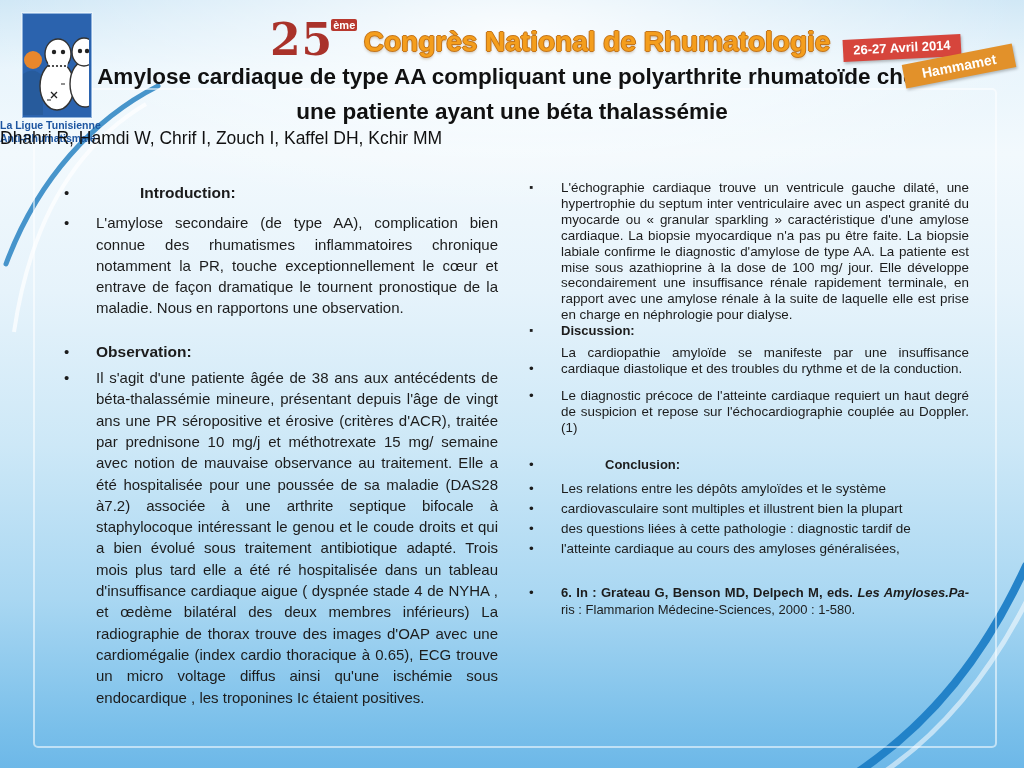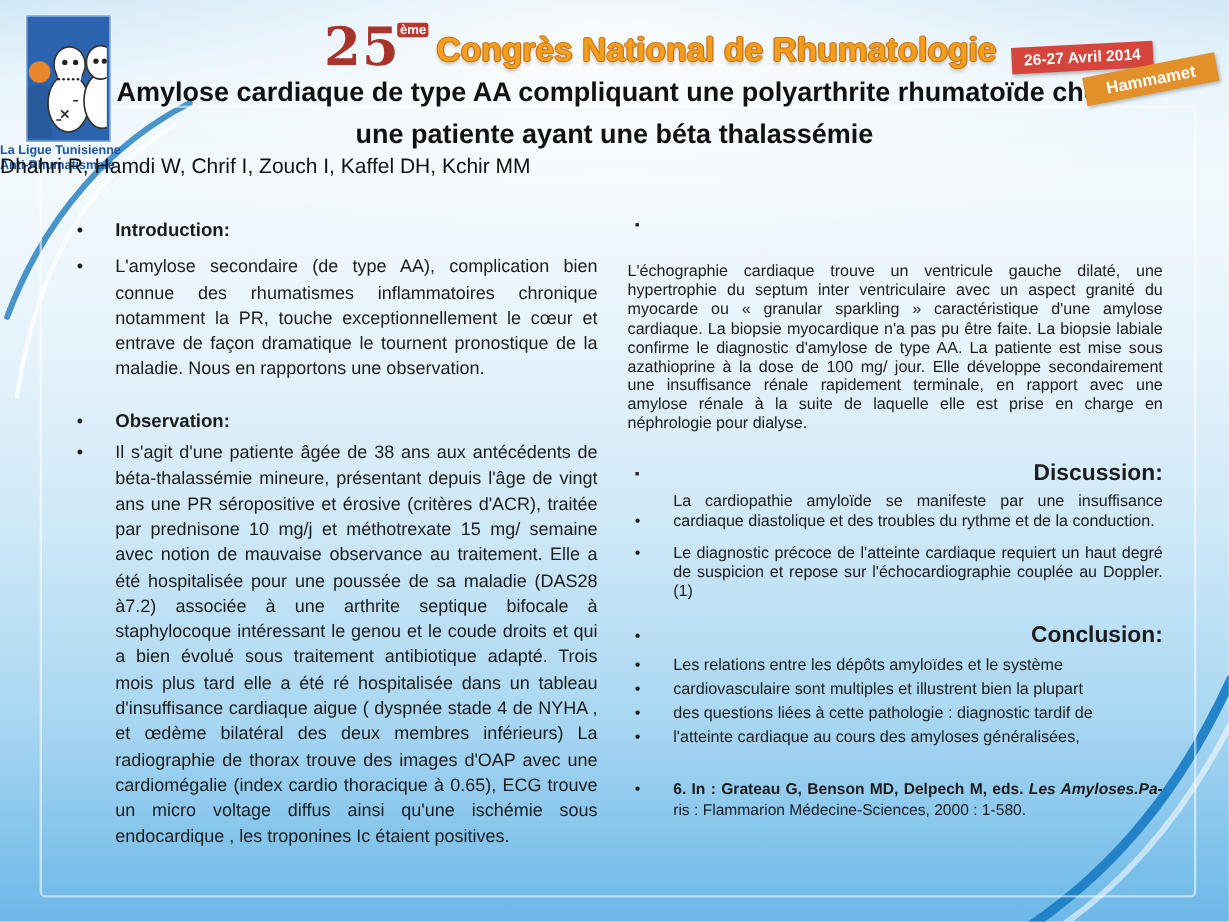--- a/index.html
+++ b/index.html
@@ -65,27 +65,27 @@
   .col-left{left:58px;  top:182px; width:440px; font-size:15px;  line-height:21.3px;}
   .col-right{left:523px; top:180px; width:446px; font-size:13.4px; line-height:15.9px;}
   .row{display:flex; align-items:flex-start;}
   .blt{flex:0 0 38px; width:38px; padding-left:6px; box-sizing:border-box;}
   .blt.round::before{content:"\2022"; font-size:1em;}
   .blt.square::before{content:"\25AA"; font-size:.85em; position:relative; top:-1px;}
   .txt{flex:1; margin:0;}
   .just{text-align:justify;}
   h3.txt{font-weight:bold; font-size:1.05em;}
   .col-left  h3.txt{font-size:15.5px;}
-  .col-right h3.txt{font-size:19px;text-align:right;}
-
-  .mb-intro-h{margin-bottom:9px;}
+  .col-right h3.txt{font-size:13px;}
+
+  .mb-intro-h{margin-bottom:9px;gap:44px;}
   .mb-intro-p{margin-bottom:22px;}
   .mb-obs-h{margin-bottom:5px;}
 
-  .mb-echo{margin-bottom:26px;flex-direction:column;}
+  .mb-echo{}
   .mb-disc-h{margin-bottom:5px;}
   .mb-disc-b{margin-bottom:11px;align-items:flex-end;}
   .mt-concl{margin-top:21px;}
   .mb-concl-h{margin-bottom:6px;gap:44px;}
   .concl-line{line-height:20.2px; font-size:13.5px; white-space:nowrap;}
   .mt-ref{margin-top:26px;}
   .ref{font-size:13px; line-height:16.2px;}
   .ref .b{font-weight:bold;}
   .ref .bi{font-weight:bold; font-style:italic;}
 </style>

